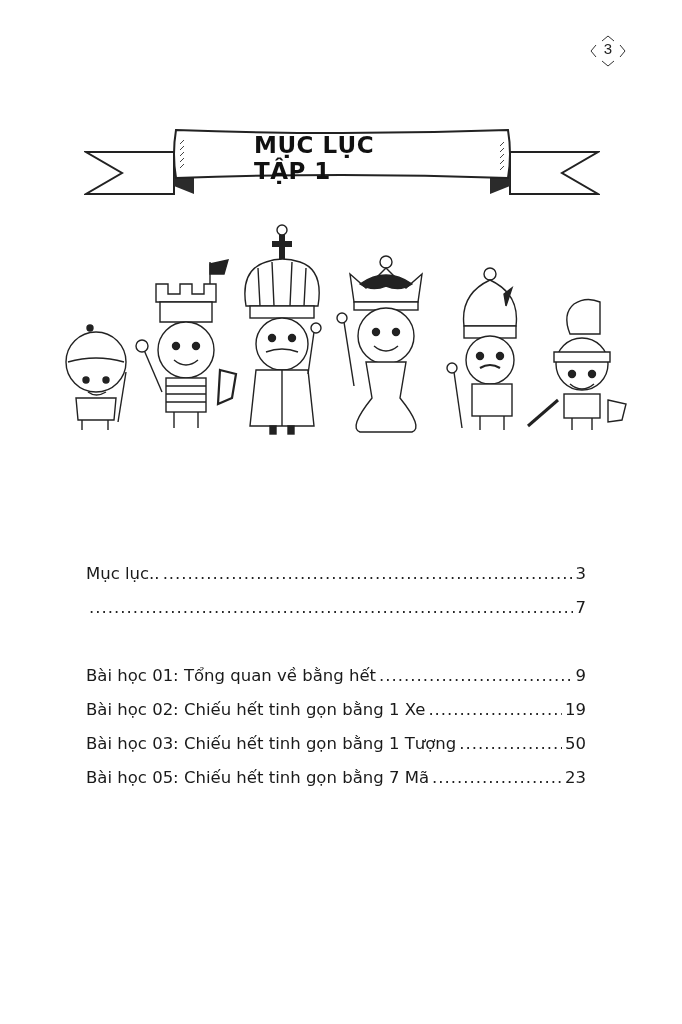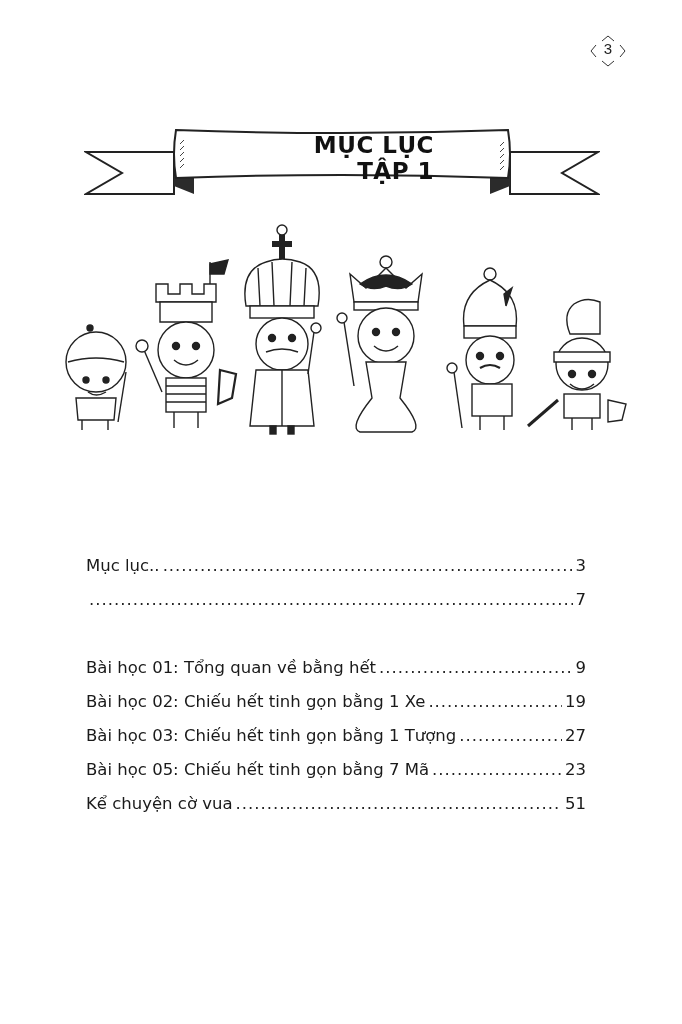--- a/index.html
+++ b/index.html
@@ -1,24 +1,24 @@
 <!DOCTYPE html>
 <html><head>
 <meta charset="utf-8">
 <style>
   html, body { margin:0; padding:0; background:#ffffff; }
   body { width:682px; height:1024px; position:relative; overflow:hidden; font-family:"DejaVu Sans", sans-serif; color:#1a1a1a; }
   .page-num { position:absolute; left:588px; top:34px; width:40px; height:34px; }
   .page-num svg { position:absolute; left:0; top:0; }
   .page-num span { position:absolute; left:0; top:6px; width:40px; text-align:center; font-family:"Liberation Sans", sans-serif; font-size:15px; color:#222; }
   .banner { position:absolute; left:84px; top:124px; width:516px; height:76px; }
-  .banner-title { position:absolute; left:170px; top:8px; width:180px; text-align:right; font-family:"DejaVu Sans", sans-serif; font-weight:bold; font-size:23px; letter-spacing:0.5px; color:#111; }
+  .banner-title { position:absolute; left:170px; top:8px; width:180px; text-align:left; font-family:"DejaVu Sans", sans-serif; font-weight:bold; font-size:23px; letter-spacing:0.5px; color:#111; }
   .art { position:absolute; left:60px; top:222px; width:580px; height:216px; }
   .toc { position:absolute; left:86px; top:556px; width:500px; }
-  .toc-row { display:flex; align-items:flex-start; height:34px; font-size:16.5px; font-family:"DejaVu Sans", sans-serif; color:#1a1a1a; }
+  .toc-row { display:flex; align-items:center; height:34px; font-size:16.5px; font-family:"DejaVu Sans", sans-serif; color:#1a1a1a; }
   .toc-label { white-space:nowrap; }
   .toc-dots { flex:1; overflow:hidden; white-space:nowrap; margin:0 3px; letter-spacing:1px; color:#222; }
   .toc-dots::before { content:"....................................................................................................................................................................."; }
   .toc-page { white-space:nowrap; }
   .toc-gap { height:34px; }
 </style>
 </head>
 <body>
 
 <div class="page-num">
@@ -172,25 +172,20 @@
     <span class="toc-page">9</span>
   </div>
   <div class="toc-row">
     <span class="toc-label">Bài học 02: Chiếu hết tinh gọn bằng 1 Xe</span>
     <span class="toc-dots"></span>
     <span class="toc-page">19</span>
   </div>
   <div class="toc-row">
     <span class="toc-label">Bài học 03: Chiếu hết tinh gọn bằng 1 Tượng</span>
     <span class="toc-dots"></span>
-    <span class="toc-page">27</span>
+    <span class="toc-page">50</span>
   </div>
   <div class="toc-row">
     <span class="toc-label">Bài học 05: Chiếu hết tinh gọn bằng 7 Mã</span>
     <span class="toc-dots"></span>
     <span class="toc-page">23</span>
   </div>
-  <div class="toc-row">
-    <span class="toc-label">Kể chuyện cờ vua</span>
-    <span class="toc-dots"></span>
-    <span class="toc-page">51</span>
-  </div>
 </div>
 
 </body></html>

